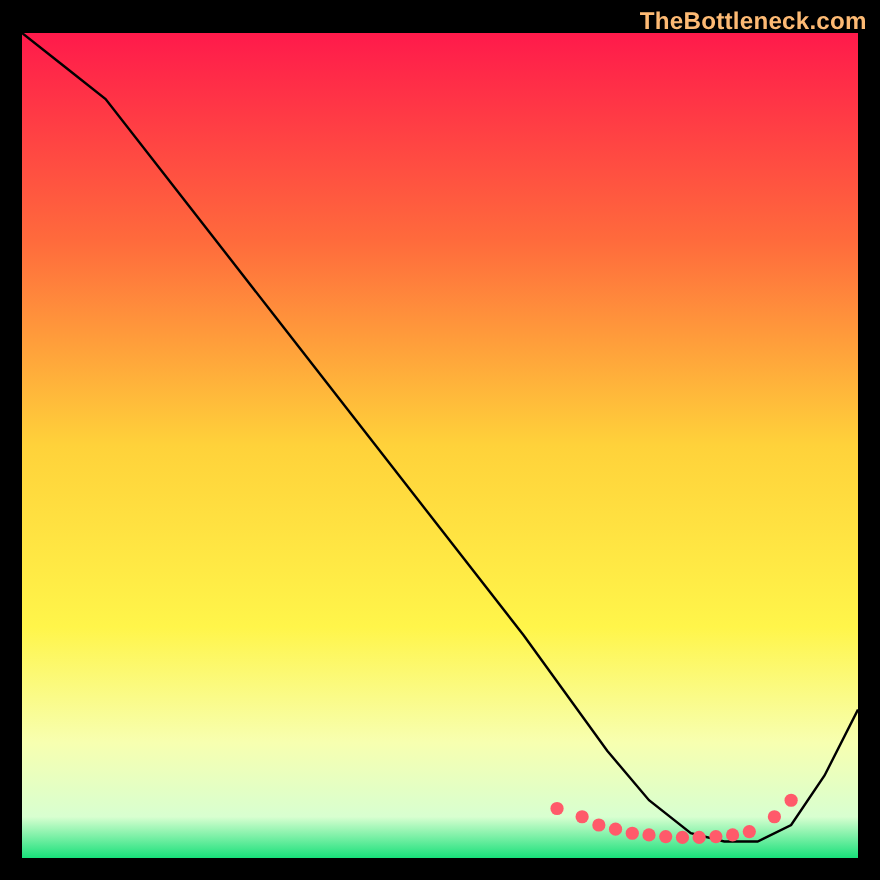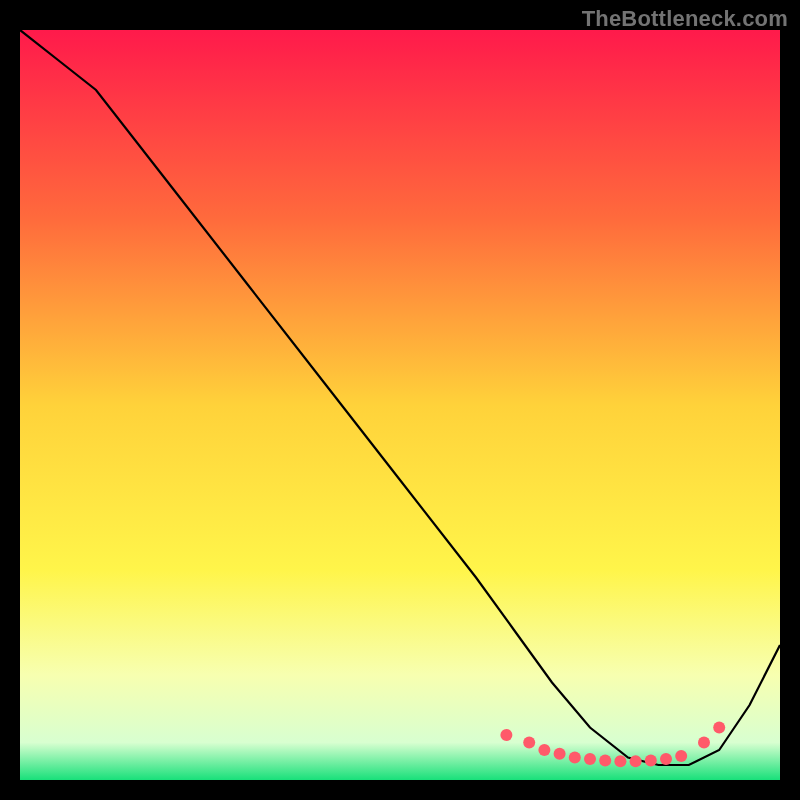--- a/index.html
+++ b/index.html
@@ -14,21 +14,21 @@
   .frame {
     position: relative;
     width: 800px;
     height: 800px;
     background: #000;
   }
   .watermark {
     position: absolute;
     top: 6px;
     right: 12px;
-    color: #737373;
+    color: #fdba74;
     font-size: 22px;
     font-weight: 600;
     letter-spacing: 0.2px;
     z-index: 10;
   }
   .plot-area {
     position: absolute;
     left: 20px;
     top: 30px;
     width: 760px;

